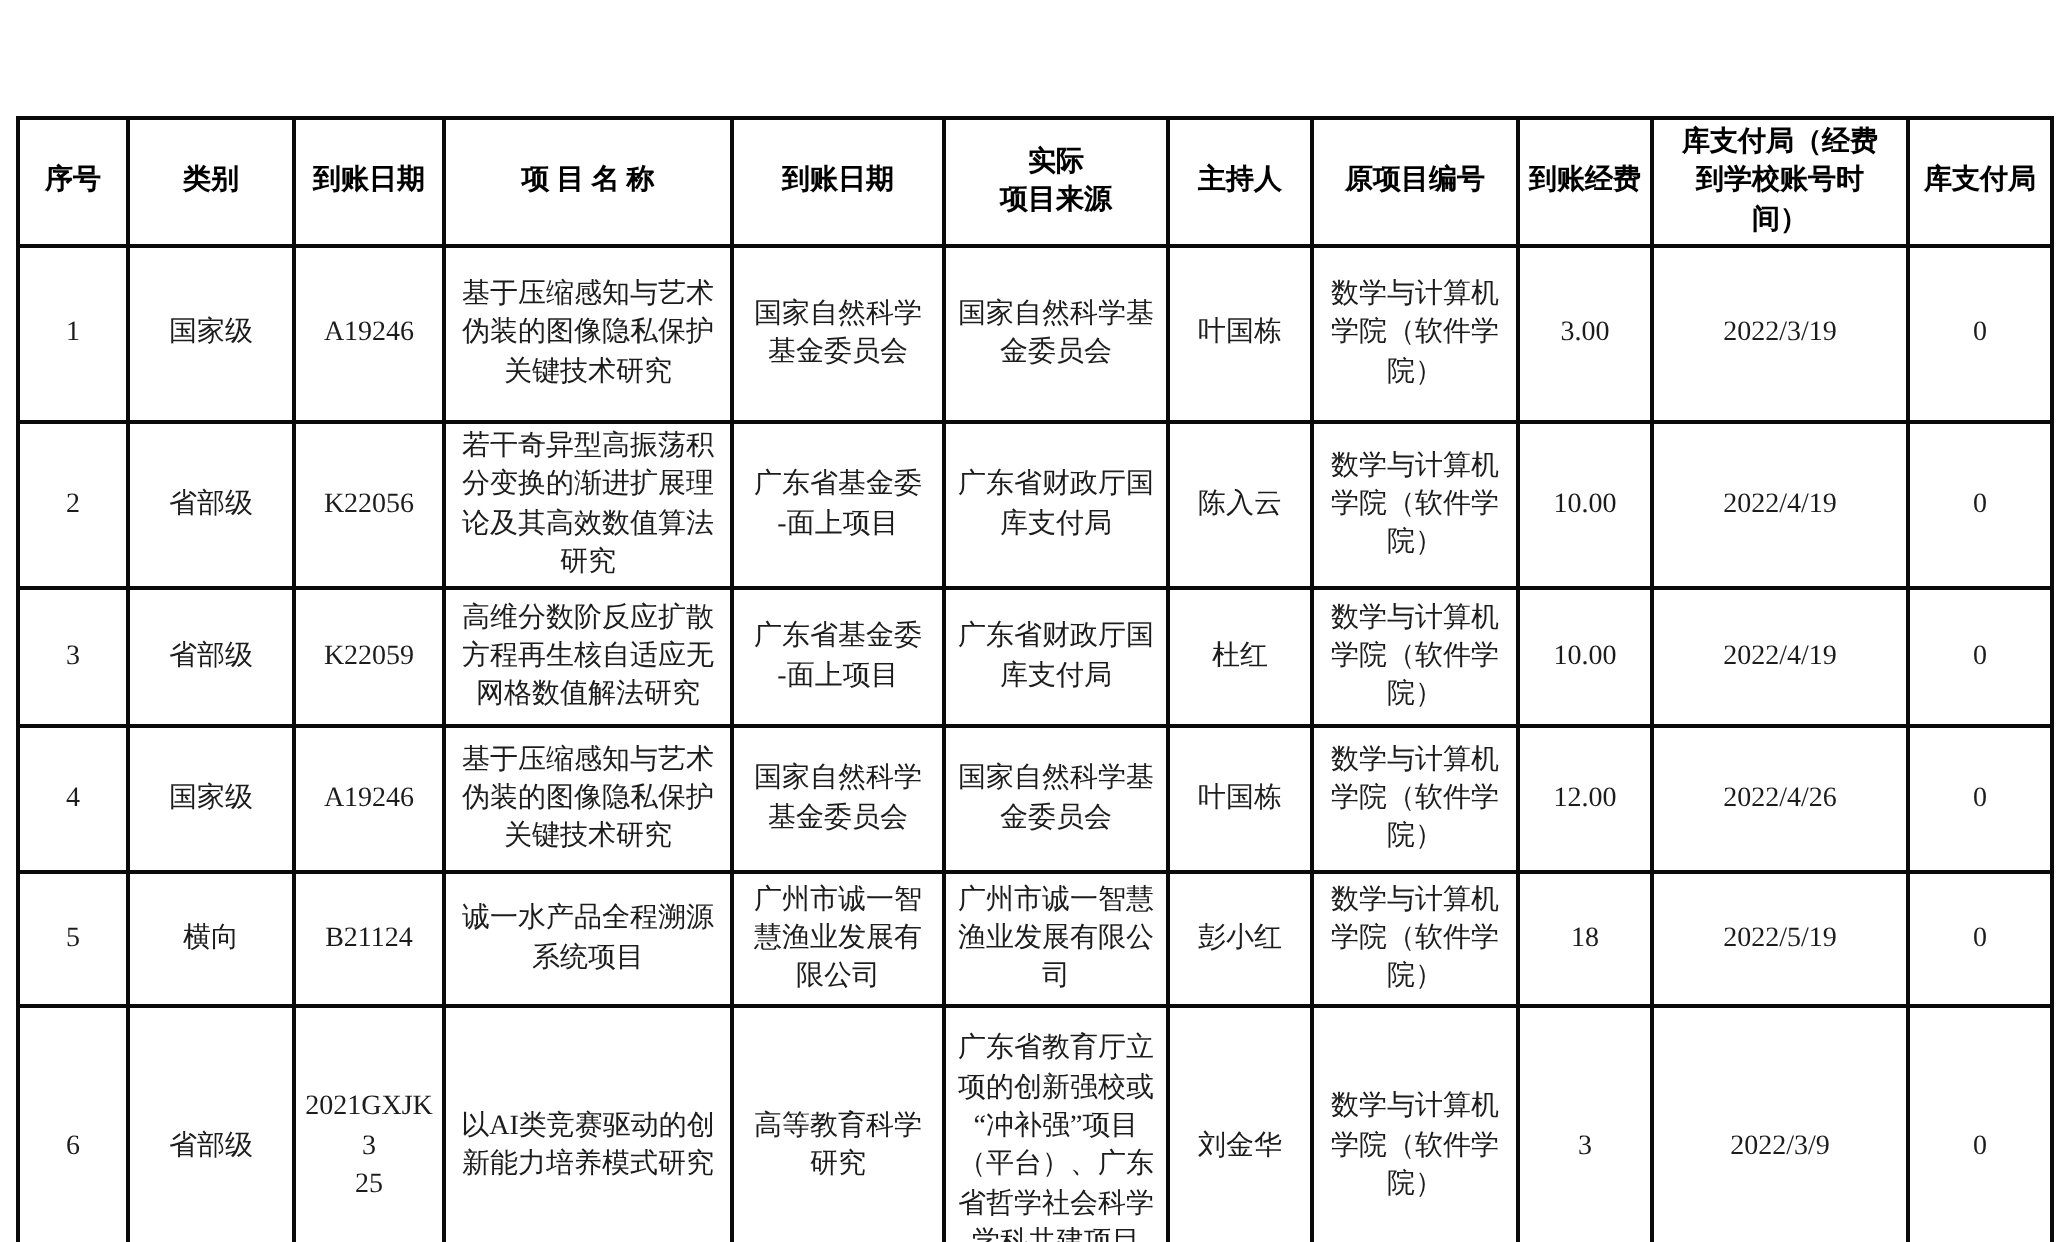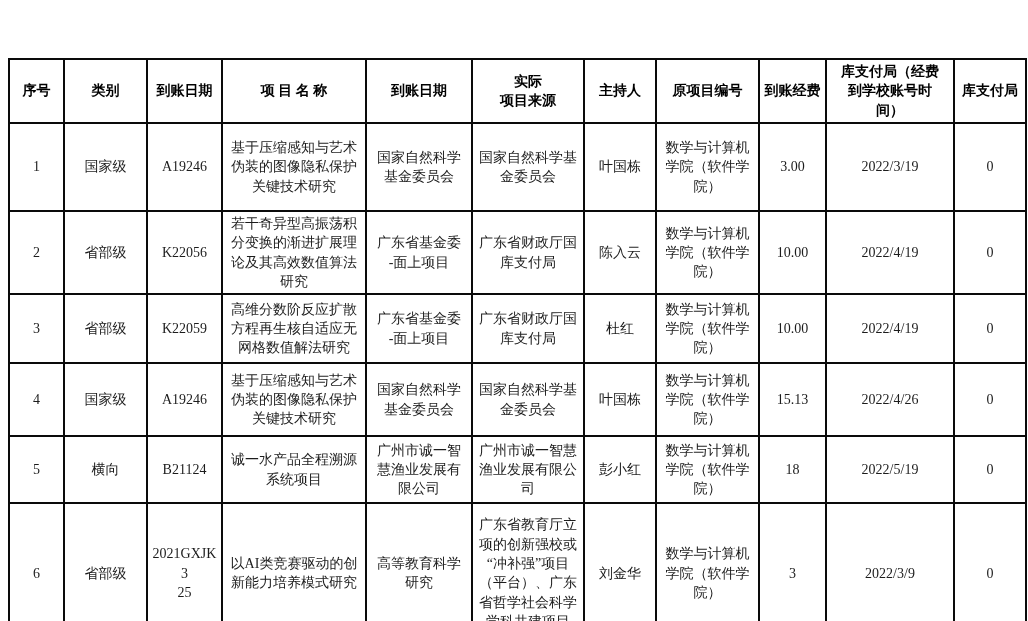--- a/index.html
+++ b/index.html
@@ -157,21 +157,21 @@
 伪装的图像隐私保护
 关键技术研究</td>
         <td>国家自然科学
 基金委员会</td>
         <td>国家自然科学基
 金委员会</td>
         <td>叶国栋</td>
         <td>数学与计算机
 学院（软件学
 院）</td>
-        <td>15.13</td>
+        <td>12.00</td>
         <td>2022/4/26</td>
         <td>0</td>
       </tr>
 
       <tr class="r4">
         <td>5</td>
         <td>横向</td>
         <td>B21124</td>
         <td>诚一水产品全程溯源
 系统项目</td>

